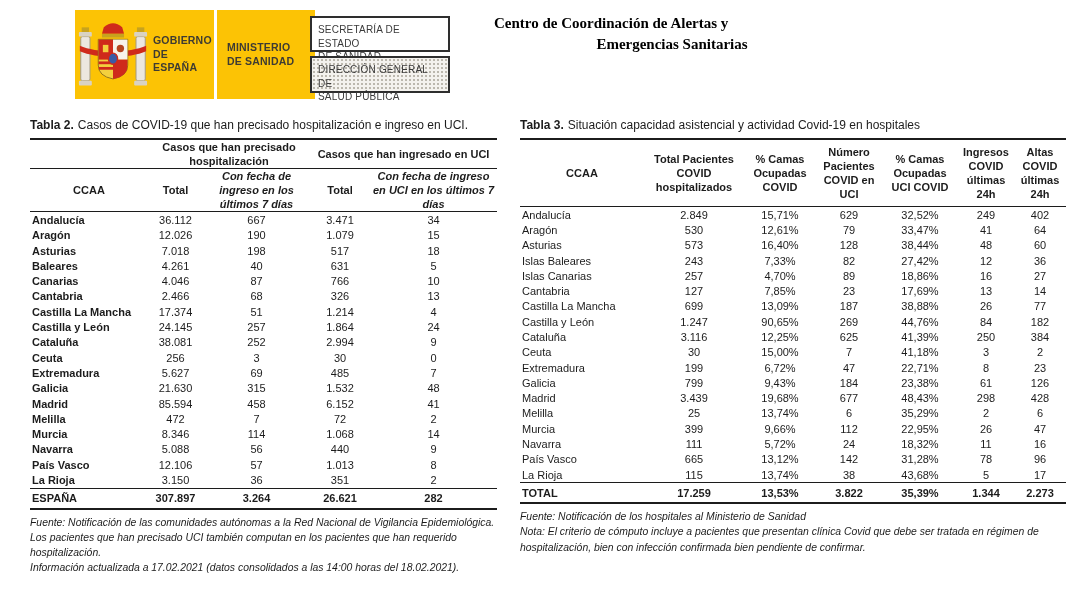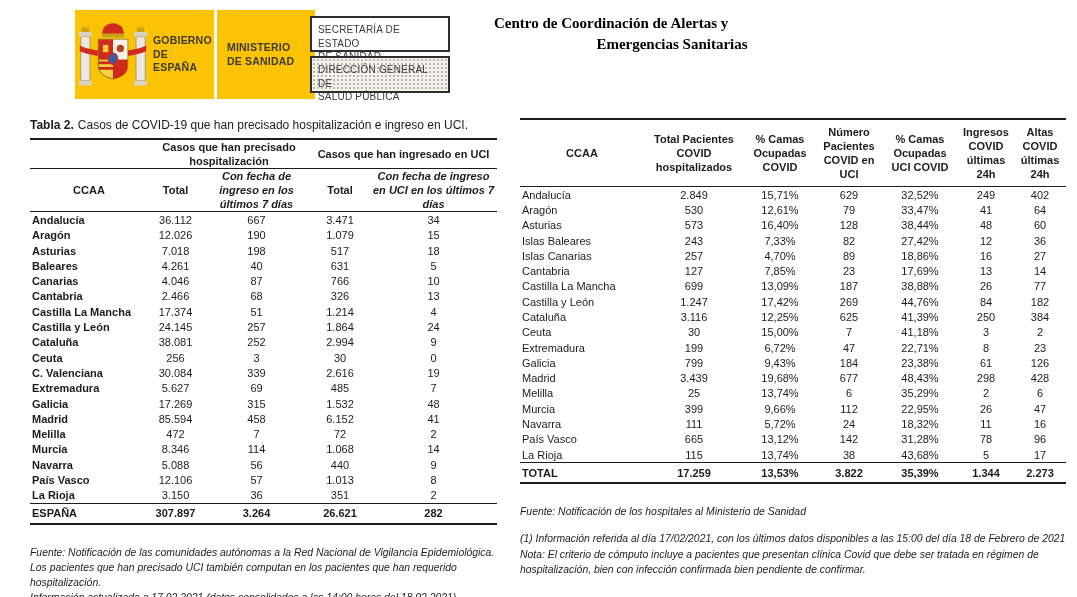--- a/index.html
+++ b/index.html
@@ -50,21 +50,21 @@
   .t3 thead .cols th{border-top:2px solid #1c1c1c;}
   .dtable .ccaa-h{text-align:center;}
   .dtable .ital{font-style:italic;}
   .dtable tbody td{height:15.3px;}
   .dtable tbody td:first-child{text-align:left;white-space:nowrap;}
   .t2 tbody td:first-child{font-weight:bold;}
   .dtable tfoot td{border-top:1px solid #1c1c1c;border-bottom:2.5px solid #1c1c1c;
                    font-weight:bold;height:19px;}
   .dtable tfoot td:first-child{text-align:left;}
 
-  .notes{margin-top:20px;font-size:10.4px;font-style:italic;line-height:1.45;color:#1c1c1c;}
+  .notes{margin-top:5px;font-size:10.4px;font-style:italic;line-height:1.45;color:#1c1c1c;}
   .notes .note-gap{margin-top:12px;}
 </style>
 </head>
 <body>
 
 <div class="page">
 
   <div class="logo-box">
     <span class="logo-arms">
       <svg width="70" height="76" viewBox="0 0 76 80" aria-hidden="true">
@@ -208,36 +208,29 @@
             <td>9</td>
           </tr>
           <tr>
             <td>Ceuta</td>
             <td>256</td>
             <td>3</td>
             <td>30</td>
             <td>0</td>
           </tr>
           <tr>
-            <td>C. Valenciana</td>
-            <td>30.084</td>
-            <td>339</td>
-            <td>2.616</td>
-            <td>19</td>
-          </tr>
-          <tr>
             <td>Extremadura</td>
             <td>5.627</td>
             <td>69</td>
             <td>485</td>
             <td>7</td>
           </tr>
           <tr>
             <td>Galicia</td>
-            <td>17.269</td>
+            <td>21.630</td>
             <td>315</td>
             <td>1.532</td>
             <td>48</td>
           </tr>
           <tr>
             <td>Madrid</td>
             <td>85.594</td>
             <td>458</td>
             <td>6.152</td>
             <td>41</td>
@@ -290,20 +283,21 @@
     </table>
 
     <div class="notes">
       <div>Fuente: Notificación de las comunidades autónomas a la Red Nacional de Vigilancia Epidemiológica.</div>
       <div>Los pacientes que han precisado UCI también computan en los pacientes que han requerido hospitalización.</div>
       <div>Información actualizada a 17.02.2021 (datos consolidados a las 14:00 horas del 18.02.2021).</div>
     </div>
   </div>
 
   <div class="twrap t3wrap">
+    <p class="caption"><span class="cap-label">Tabla 3.</span><span>Situación capacidad asistencial y actividad Covid-19 en hospitales</span></p>
 
     <table class="dtable t3">
       <colgroup>
         <col style="width:124px">
           <col style="width:100px">
           <col style="width:72px">
         <col style="width:66px">
           <col style="width:76px">
           <col style="width:56px">
           <col style="width:52px">
@@ -379,21 +373,21 @@
             <td>699</td>
             <td>13,09%</td>
             <td>187</td>
             <td>38,88%</td>
             <td>26</td>
             <td>77</td>
           </tr>
           <tr>
             <td>Castilla y León</td>
             <td>1.247</td>
-            <td>17,42%</td>
+            <td>90,65%</td>
             <td>269</td>
             <td>44,76%</td>
             <td>84</td>
             <td>182</td>
           </tr>
           <tr>
             <td>Cataluña</td>
             <td>3.116</td>
             <td>12,25%</td>
             <td>625</td>
@@ -491,18 +485,17 @@
             <td>3.822</td>
             <td>35,39%</td>
             <td>1.344</td>
             <td>2.273</td>
           </tr>
         </tfoot>
     </table>
 
     <div class="notes">
       <div>Fuente: Notificación de los hospitales al Ministerio de Sanidad</div>
-      <div class="note-gap">(1) Información referida al día 17/02/2021, con los últimos datos disponibles a las 15:00 del día 18 de Febrero de 2021</div>
       <div>Nota:  El criterio de cómputo incluye a pacientes que presentan clínica Covid que debe ser tratada en régimen de hospitalización, bien con infección confirmada bien pendiente de confirmar.</div>
     </div>
   </div>
 
 </div>
 
 </body></html>

